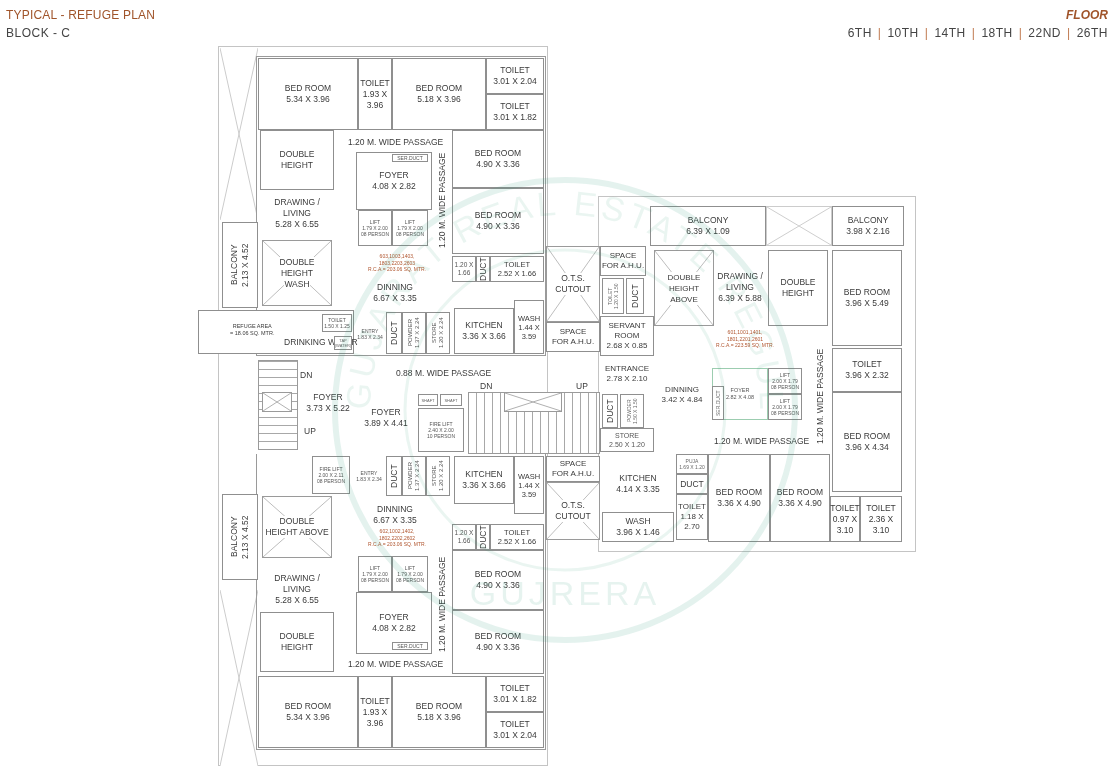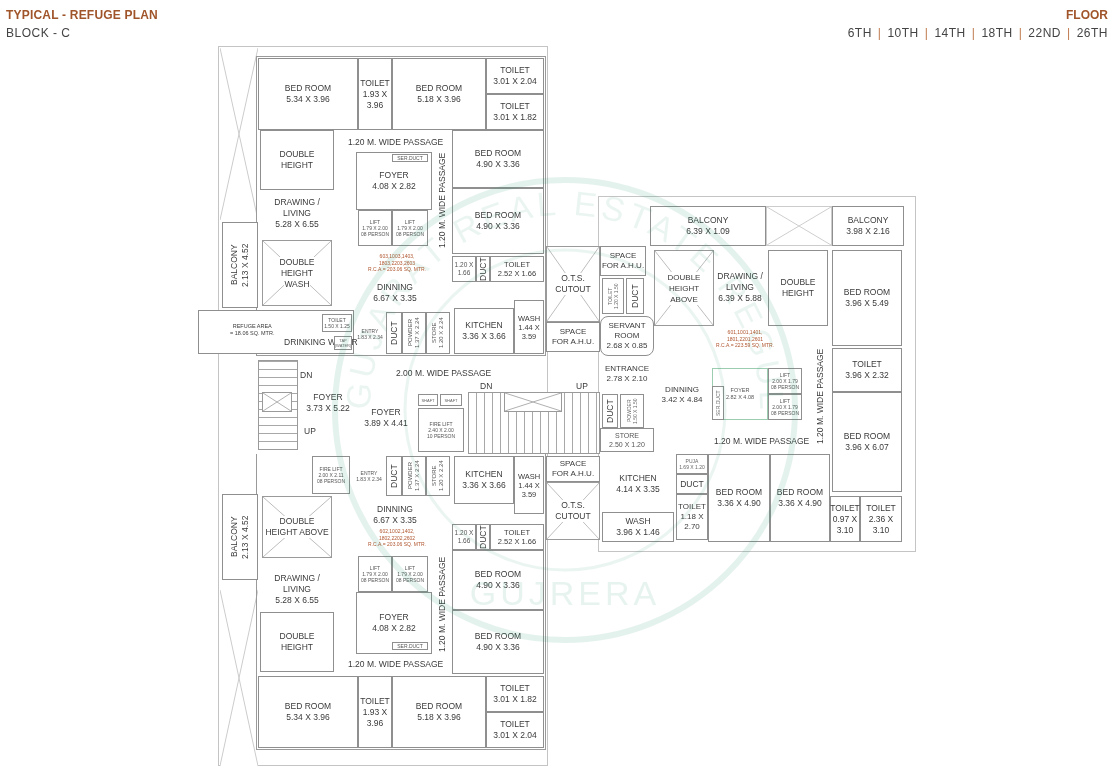--- a/index.html
+++ b/index.html
@@ -1,20 +1,20 @@
 <!DOCTYPE html>
 <html><head>
 <meta charset="utf-8">
 <style>
   * { box-sizing: border-box; margin: 0; padding: 0; }
   html, body { width: 1118px; height: 768px; background: #ffffff; overflow: hidden; }
   body { position: relative; font-family: "Liberation Sans", sans-serif; color: #3a3a3a; }
-  .title { position: absolute; left: 6px; top: 8px; font-size: 12px; font-weight: bold; color: #a0542a; letter-spacing: 0.2px; }
+  .title { position: absolute; left: 6px; top: 8px; font-size: 12px; font-weight: normal; color: #a0542a; letter-spacing: 0.2px; }
   .subtitle { position: absolute; left: 6px; top: 26px; font-size: 12px; color: #444; letter-spacing: 0.5px; }
-  .floor-label { position: absolute; right: 10px; top: 8px; font-size: 12px; font-weight: bold; color: #a0542a; }
+  .floor-label { position: absolute; right: 10px; top: 8px; font-size: 12px; font-weight: bold; color: #a0542a; font-style: italic; }
   .floor-list { position: absolute; right: 10px; top: 26px; font-size: 12px; color: #444; letter-spacing: 0.5px; display: flex; gap: 0; }
   .floor-list .sep { color: #c07a50; margin: 0 6px; }
 
   .plan { position: absolute; left: 0; top: 0; width: 1118px; height: 768px; }
   .wall { position: absolute; border: 1.5px solid #9a9a9a; background: #fff; }
   .outline { position: absolute; border: 1px solid #c4c4c4; }
   .room { position: absolute; border: 1.2px solid #8f8f8f; background: #fff; display: flex; flex-direction: column; align-items: center; justify-content: center; text-align: center; font-size: 8.5px; line-height: 11px; color: #3a3a3a; }
   .room.noborder { border: none; background: transparent; }
   .small { font-size: 5px; line-height: 6px; color: #555; }
   .tiny { font-size: 4px; line-height: 5px; color: #666; }
@@ -186,21 +186,21 @@
   <div class="room small" style="left:322px;top:314px;width:30px;height:18px;">
     <span>TOILET</span>
     <span>1.50 X 1.25</span>
   </div>
   <div class="label tiny" style="left:284px;top:340px;">DRINKING WATER</div>
   <div class="room tiny" style="left:334px;top:336px;width:18px;height:14px;">
     <span>TAP</span>
     <span>(WATER)</span>
   </div>
 
-  <div class="label" style="left:396px;top:368px;">2.00 M. WIDE PASSAGE</div>
+  <div class="label" style="left:396px;top:368px;">0.88 M. WIDE PASSAGE</div>
   <div class="stairs-h" style="left:258px;top:360px;width:40px;height:90px;"></div>
   <div class="xbox" style="left:262px;top:392px;width:30px;height:20px;">
       <svg viewBox="0 0 30 20" preserveAspectRatio="none">
         <line x1="0" y1="0" x2="30" y2="20" stroke="#aaa"></line>
         <line x1="30" y1="0" x2="0" y2="20" stroke="#aaa"></line>
       </svg>
     </div>
   <div class="label" style="left:300px;top:370px;">DN</div>
   <div class="label" style="left:304px;top:426px;">UP</div>
   <div class="room noborder" style="left:298px;top:388px;width:60px;height:30px;">
@@ -360,21 +360,21 @@
   </div>
   <div class="room vert tiny" style="left:602px;top:278px;width:22px;height:36px;font-size:5px;line-height:6px;">
     <span>TOILET</span>
     <span>1.20 X 1.50</span>
   </div>
   <div class="room vert" style="left:626px;top:278px;width:18px;height:36px;">DUCT</div>
   <div class="room" style="left:546px;top:322px;width:54px;height:30px;font-size:8px;line-height:10px;">
     <span>SPACE</span>
     <span>FOR A.H.U.</span>
   </div>
-  <div class="room" style="left:600px;top:316px;width:54px;height:40px;font-size:8px;line-height:10px;border-radius:8px;">
+  <div class="room" style="left:600px;top:316px;width:54px;height:40px;font-size:8px;line-height:10px;">
     <span>SERVANT</span>
     <span>ROOM</span>
     <span>2.68 X 0.85</span>
   </div>
   <div class="room" style="left:650px;top:206px;width:116px;height:40px;">
     <span>BALCONY</span>
     <span>6.39 X 1.09</span>
   </div>
   <div class="room" style="left:832px;top:206px;width:72px;height:40px;">
     <span>BALCONY</span>
@@ -447,21 +447,21 @@
     <span>POWDER</span>
     <span>1.50 X 1.50</span>
   </div>
   <div class="room small" style="left:600px;top:428px;width:54px;height:24px;font-size:7px;line-height:9px;">
     <span>STORE</span>
     <span>2.50 X 1.20</span>
   </div>
   <div class="label" style="left:714px;top:436px;">1.20 M. WIDE PASSAGE</div>
   <div class="room" style="left:832px;top:392px;width:70px;height:100px;">
     <span>BED ROOM</span>
-    <span>3.96 X 6.07</span>
+    <span>3.96 X 4.34</span>
   </div>
   <div class="room" style="left:546px;top:456px;width:54px;height:26px;font-size:8px;line-height:10px;">
     <span>SPACE</span>
     <span>FOR A.H.U.</span>
   </div>
   <div class="xbox" style="left:546px;top:482px;width:54px;height:58px;">
     <svg viewBox="0 0 54 58" preserveAspectRatio="none">
         <line x1="0" y1="0" x2="54" y2="58" stroke="#bbb"></line>
         <line x1="54" y1="0" x2="0" y2="58" stroke="#bbb"></line>
       </svg>

